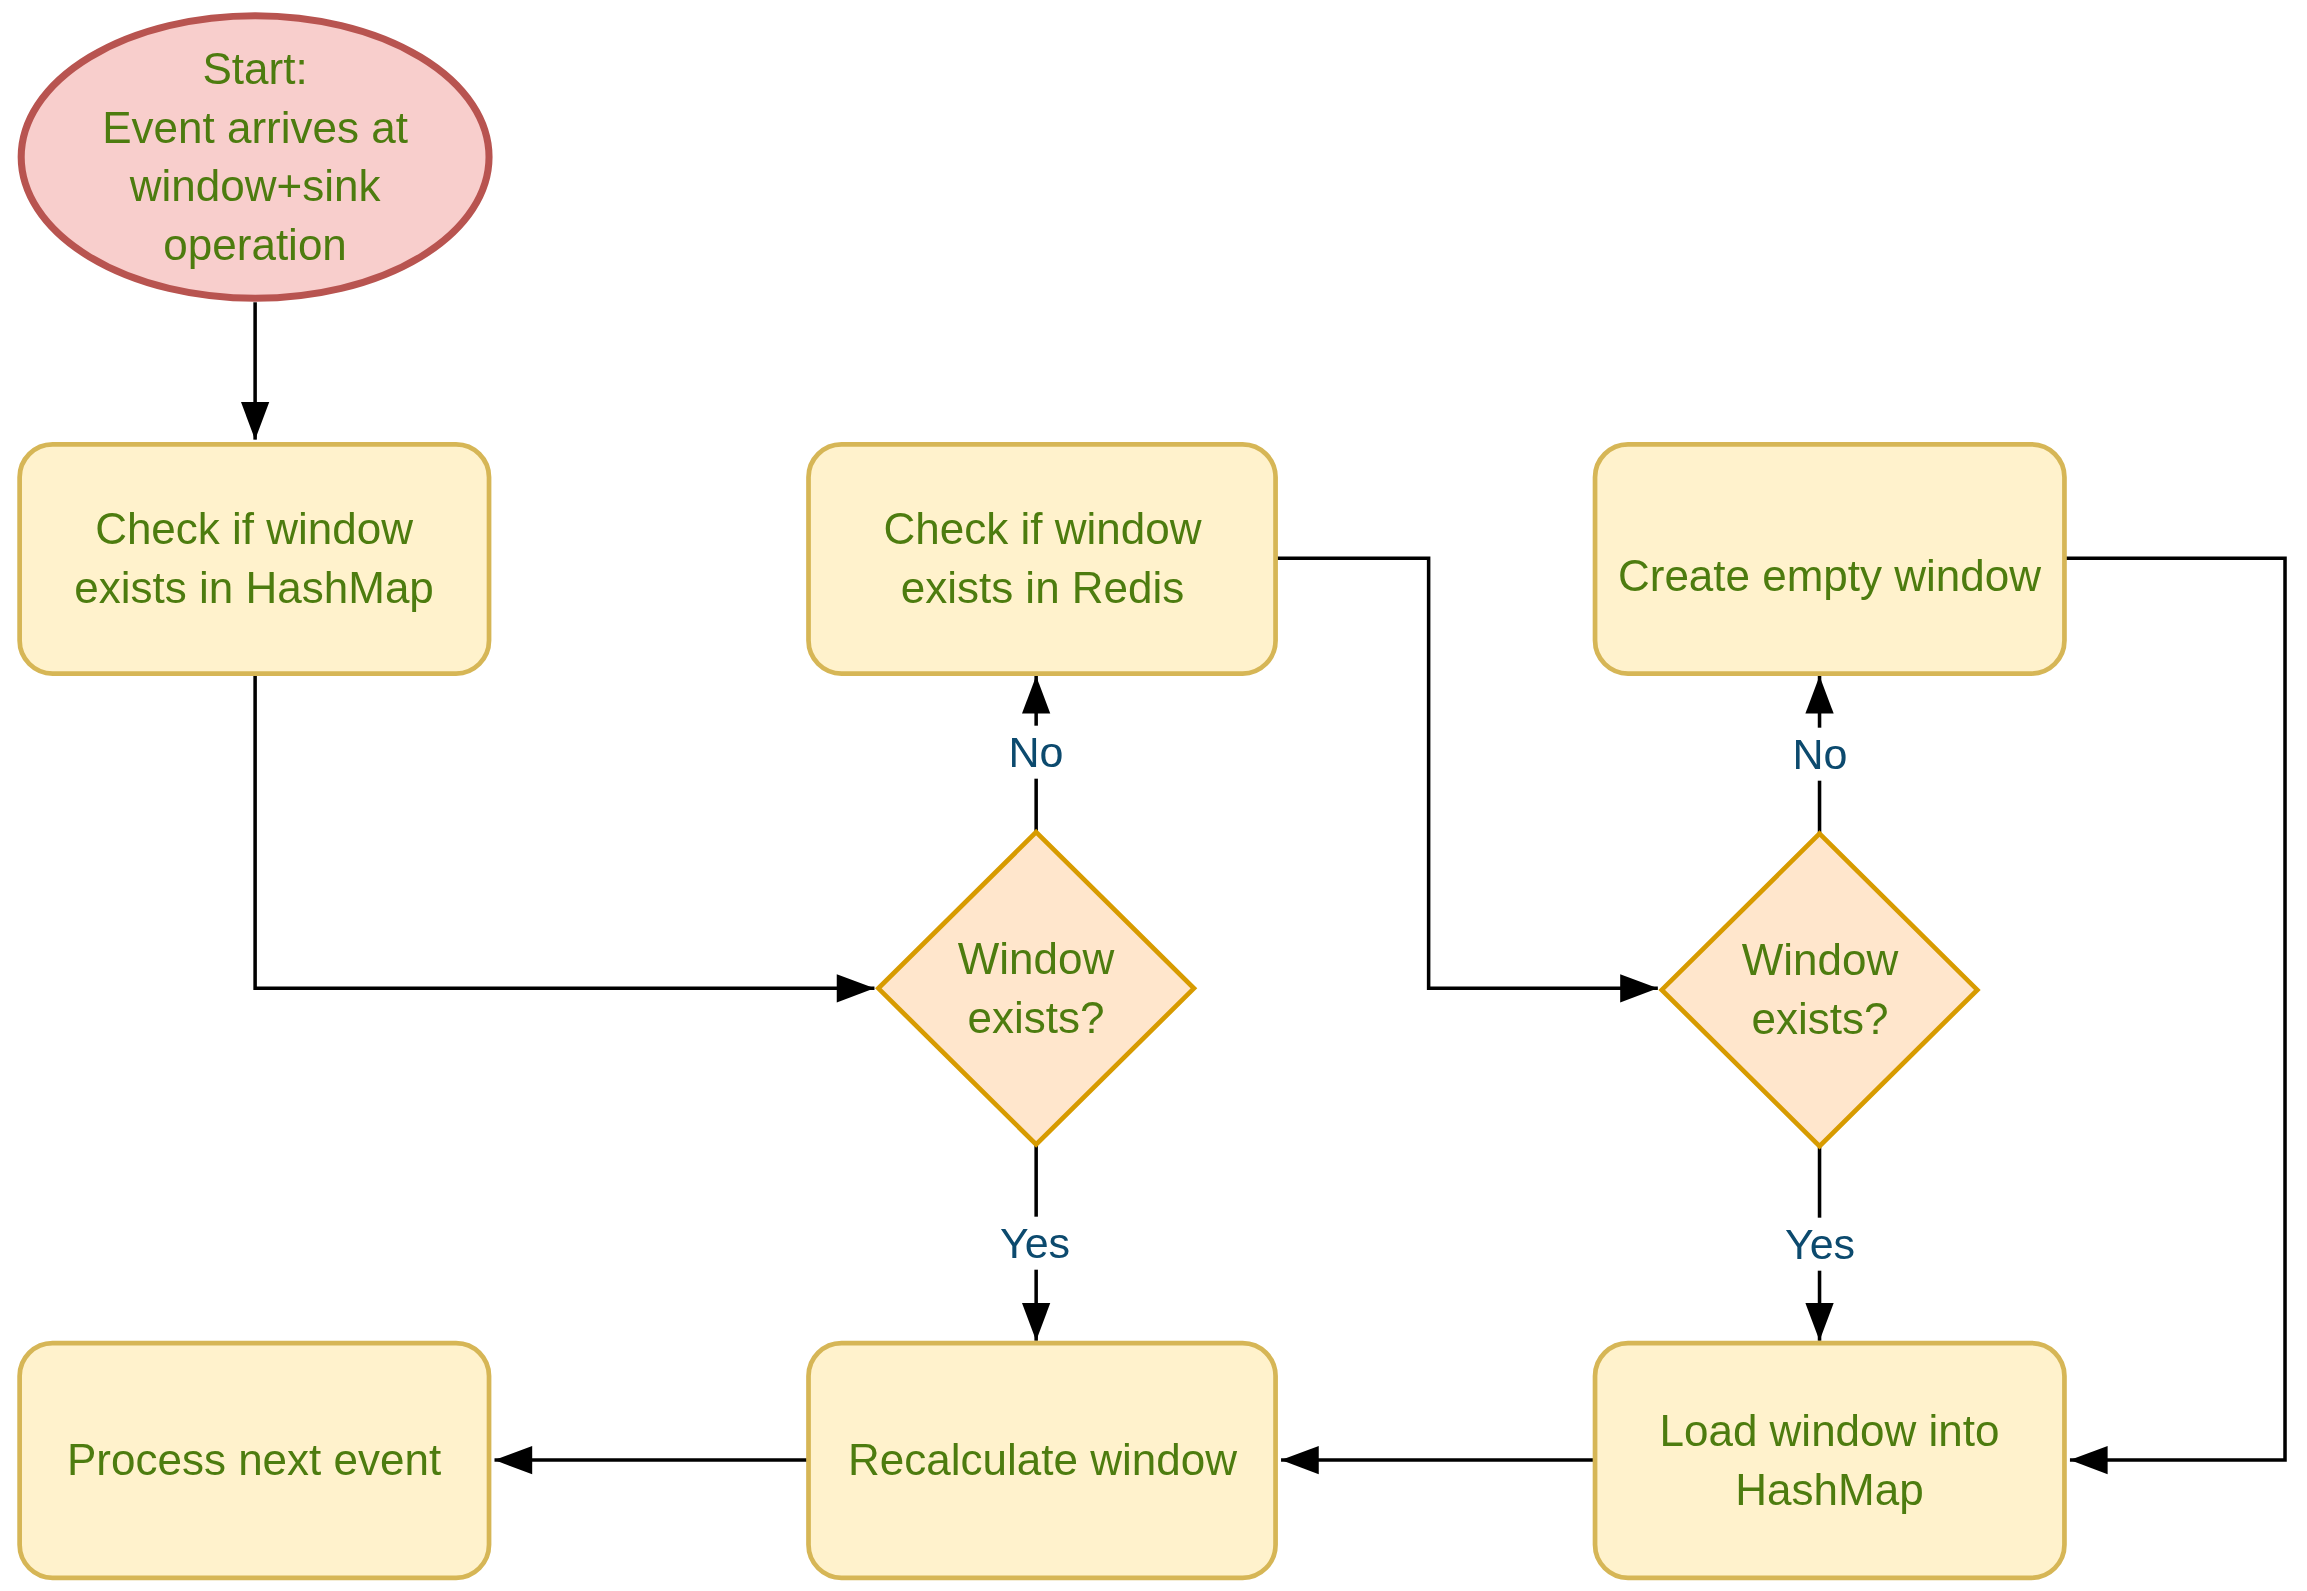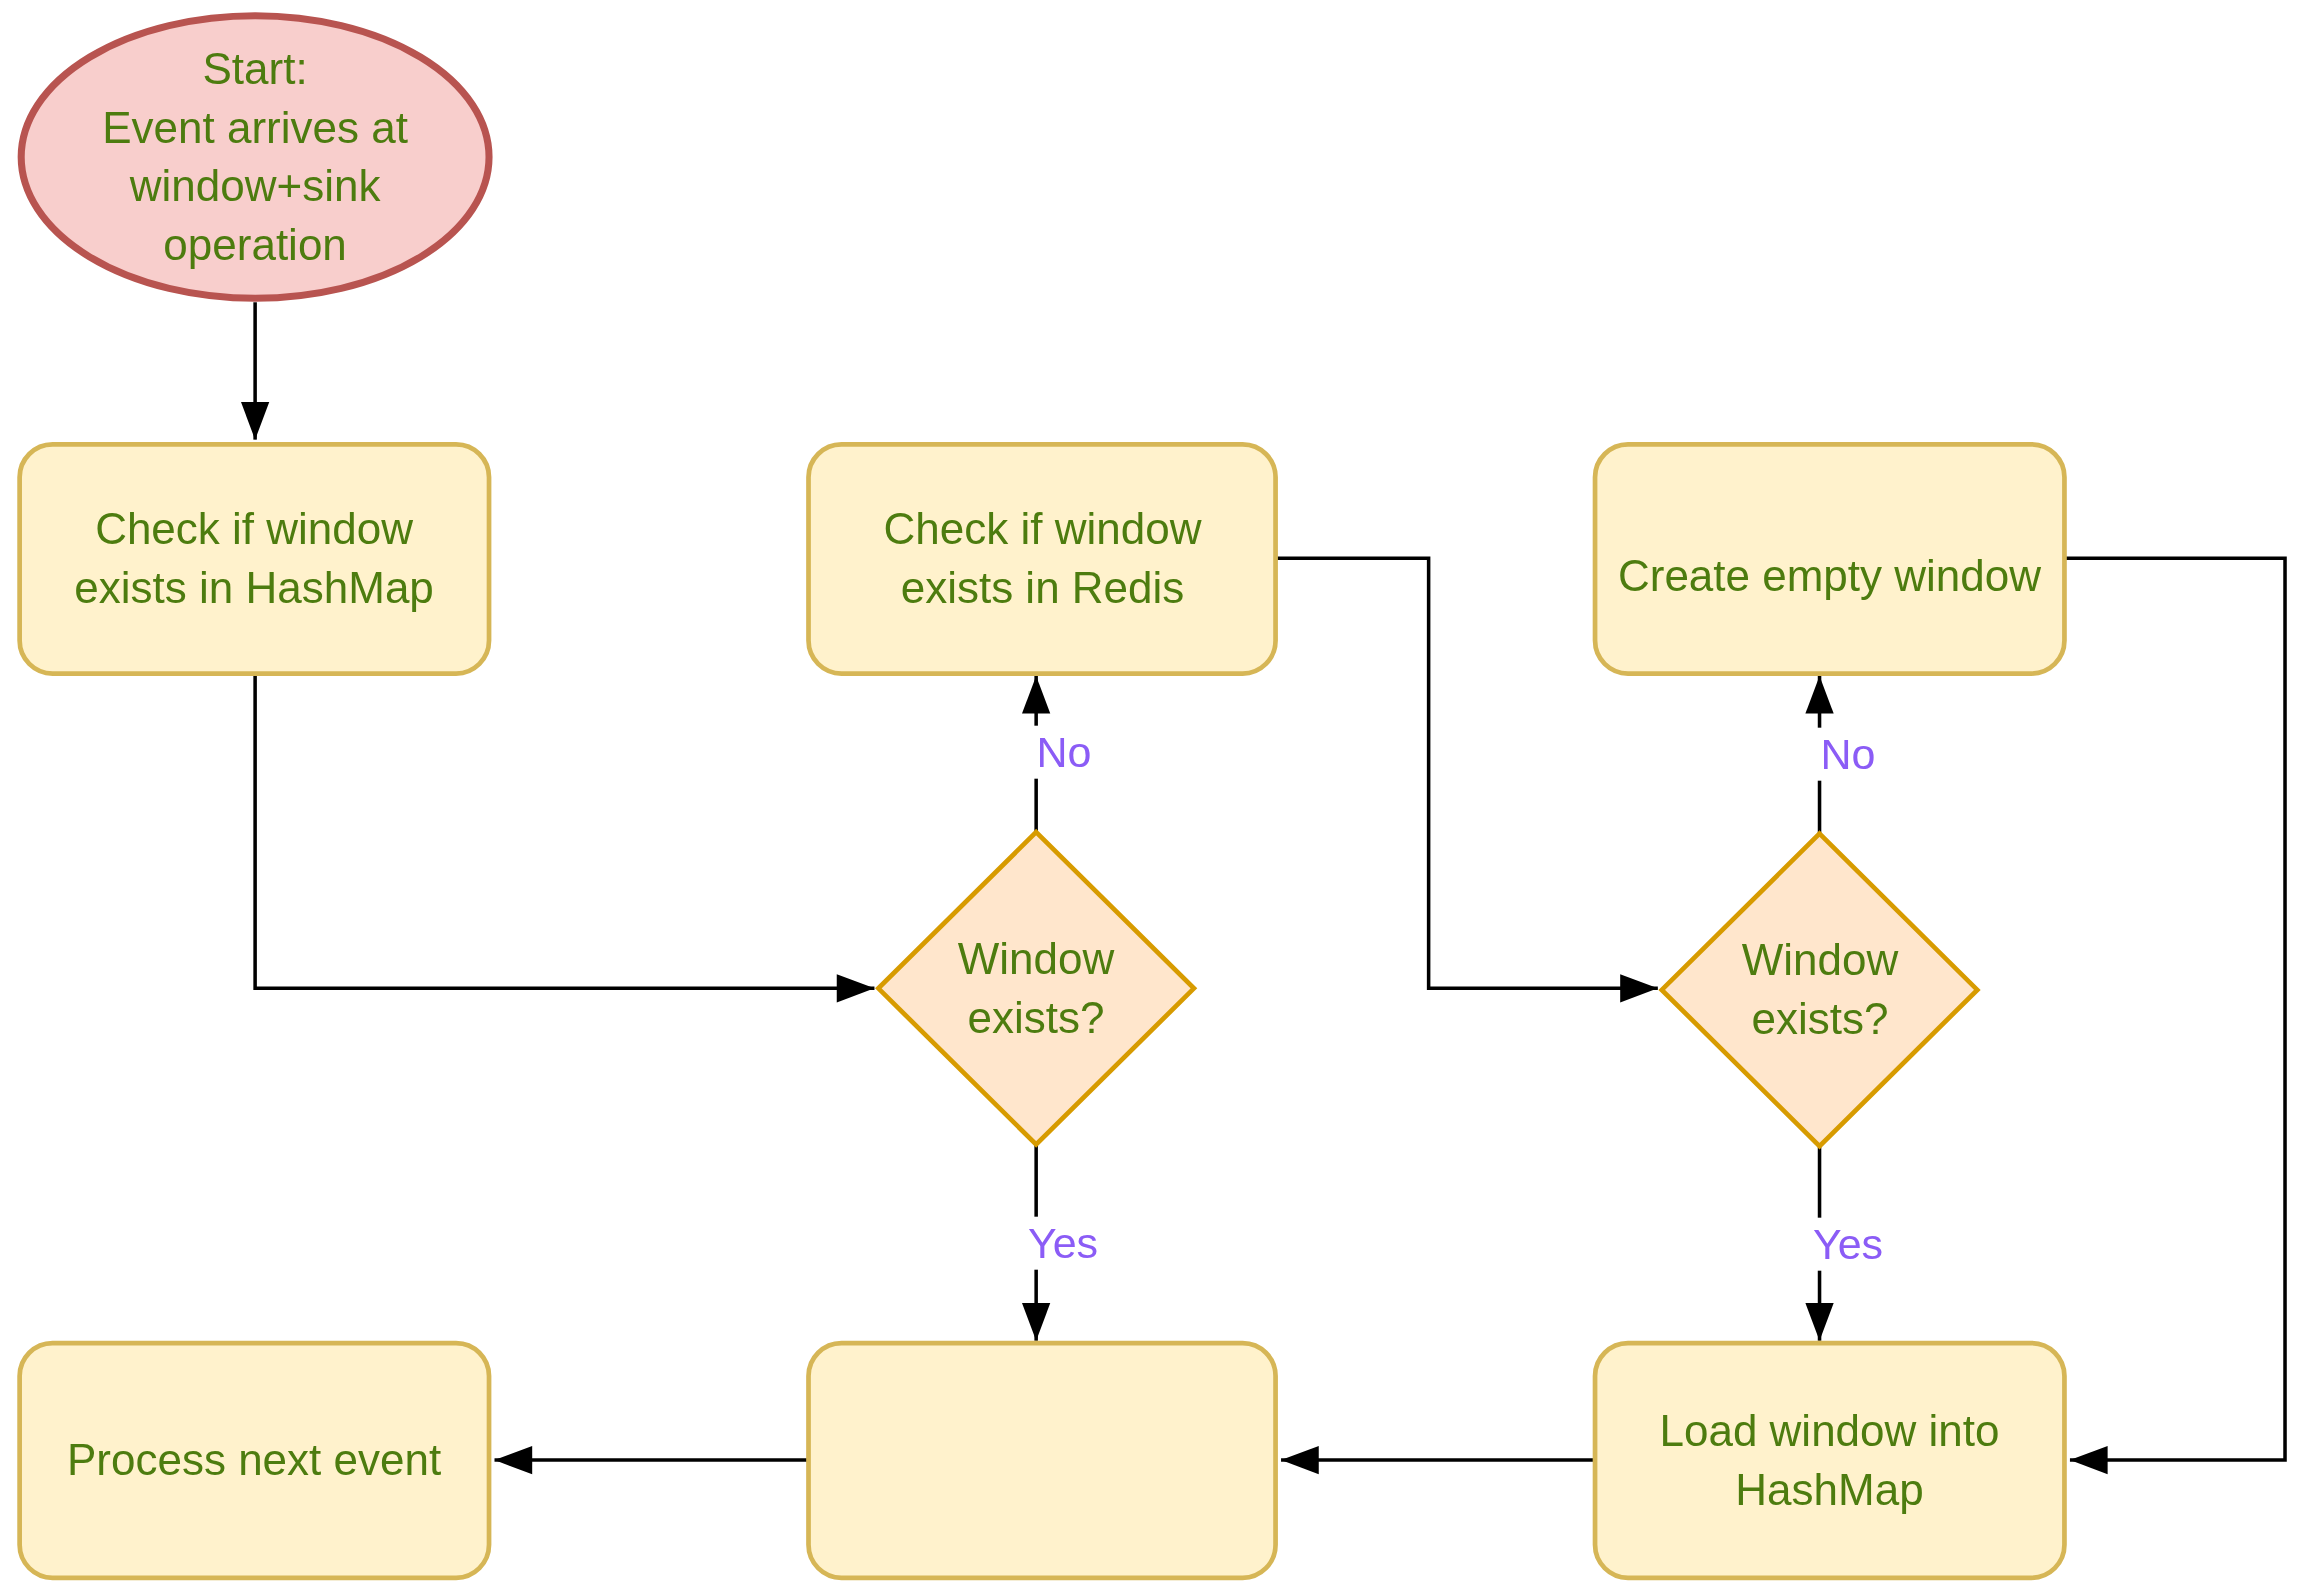--- a/index.html
+++ b/index.html
@@ -23,22 +23,21 @@
     line-height:1.33;
     color:#4d7c0f;
   }
   .edge-label{
     position:absolute;
     transform:translate(-50%,-50%);
     background:#ffffff;
     padding:1.6px 9.4px;
     font-size:43px;
     line-height:1.15;
-    color:#8b5cf6;
-    margin-left:28px;
+    color:#0c4a6e;
   }
   .edge{fill:none;stroke:#000000;stroke-width:4.5;}
   .shape-box{stroke-width:6;}
   .shape-diamond{stroke-width:6;}
   .shape-ellipse{stroke-width:9;}
 </style>
 </head>
 <body>
 
 <div class="canvas">
@@ -94,20 +93,21 @@
   <div class="node-label" style="left:1595px;top:462px;width:469px;height:229px;">Create empty window</div>
 
   <div class="node-label" style="left:879px;top:871px;width:314px;height:235px;">Window
 exists?</div>
 
   <div class="node-label" style="left:1663px;top:872px;width:314px;height:235px;">Window
 exists?</div>
 
   <div class="node-label" style="left:19.6px;top:1343px;width:469px;height:235px;">Process next event</div>
 
+  <div class="node-label" style="left:809px;top:1343px;width:467px;height:235px;">Recalculate window</div>
 
   <div class="node-label" style="left:1595px;top:1343px;width:469px;height:235px;">Load window into
 HashMap</div>
 
   <div class="edge-label" style="left:1036px;top:752px;">No</div>
 
   <div class="edge-label" style="left:1035px;top:1243px;">Yes</div>
 
   <div class="edge-label" style="left:1820px;top:754px;">No</div>
 

